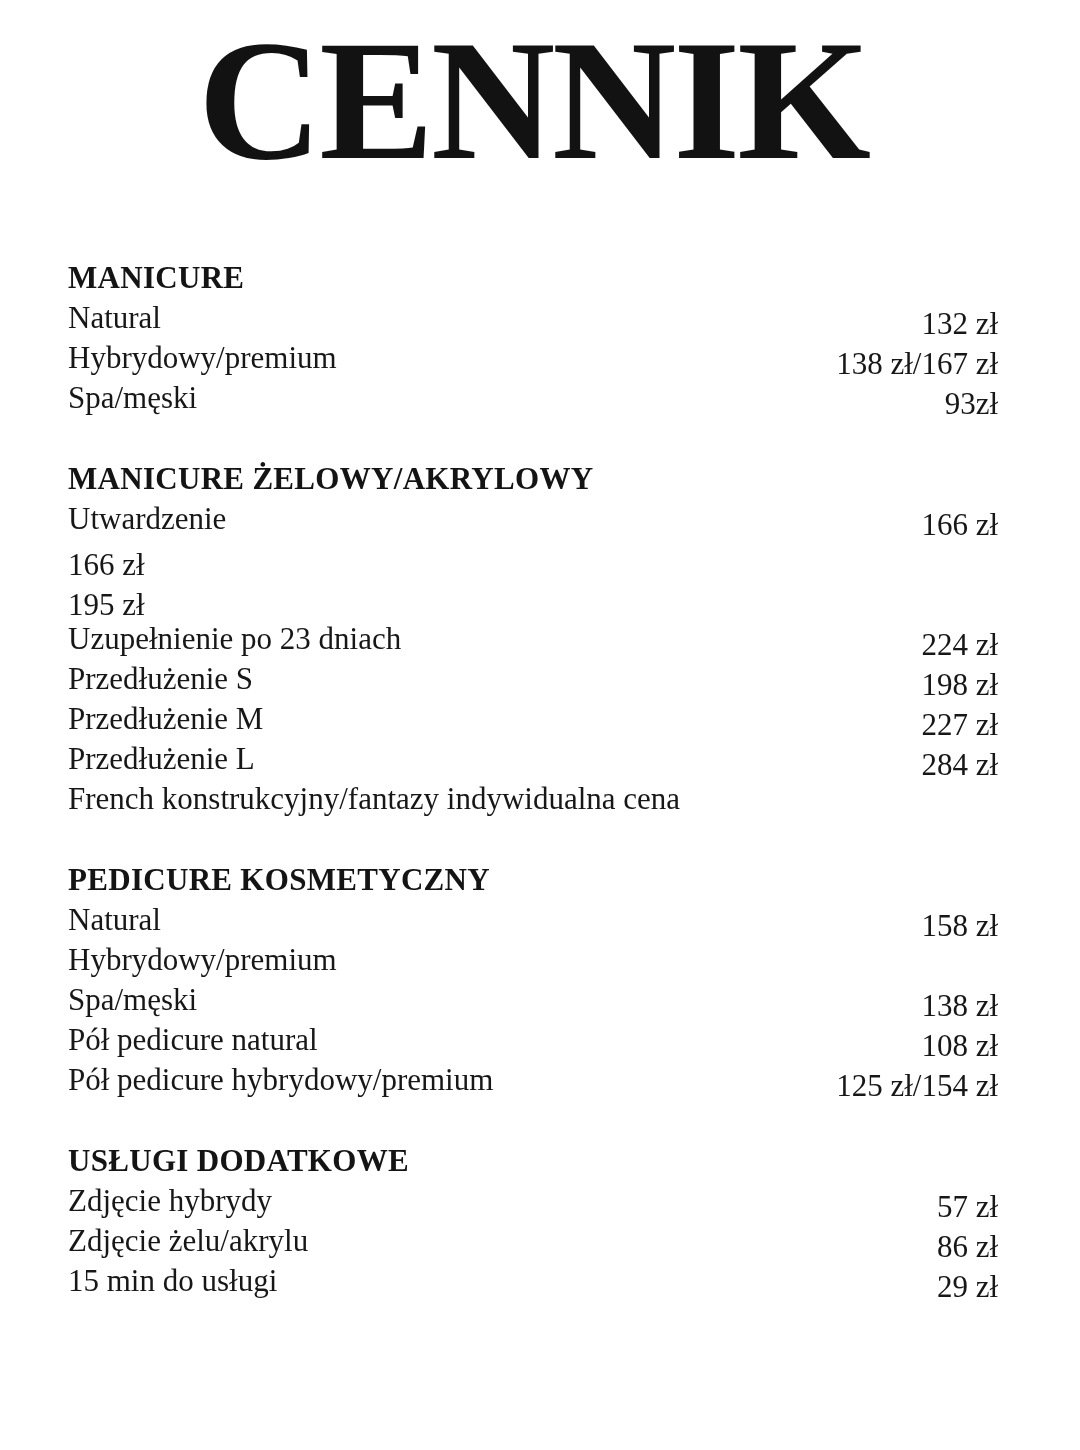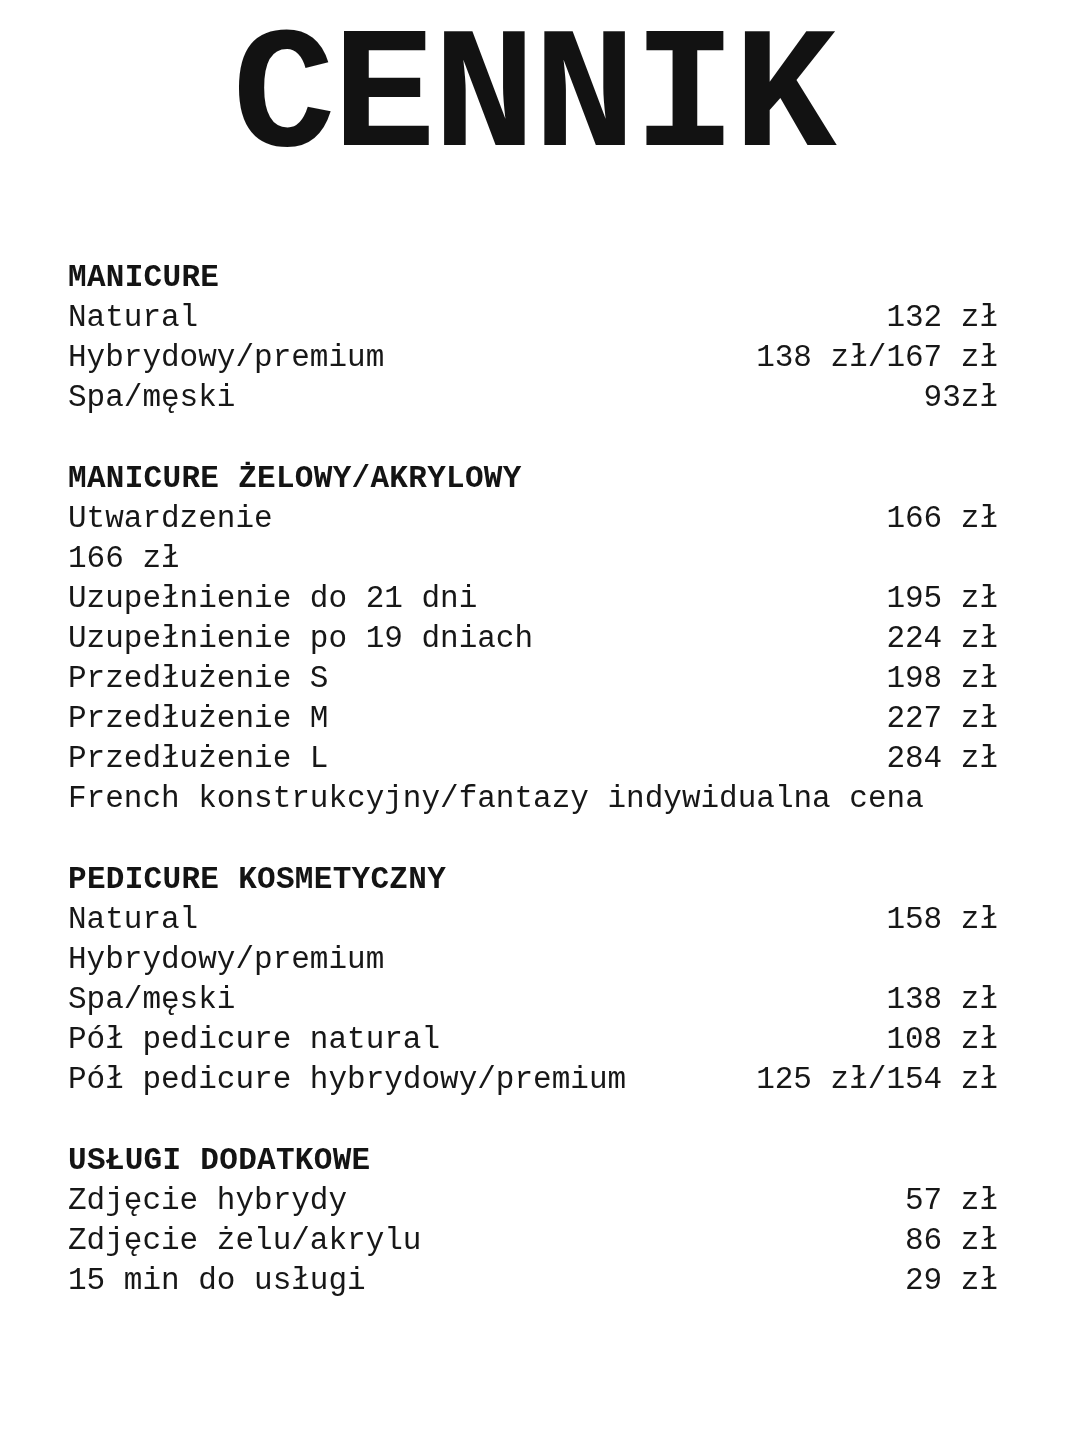--- a/index.html
+++ b/index.html
@@ -12,21 +12,20 @@
     height: 1450px;
     font-family: "Liberation Serif", "DejaVu Serif", serif;
     color: #171717;
     overflow: hidden;
   }
   .page {
     box-sizing: border-box;
     width: 1080px;
     height: 1290px;
     padding: 14px 82px 3px 68px;
-    font-family: Liberation Mono, monospace;
   }
   .title {
     margin: 0;
     padding: 0;
     text-align: center;
     font-size: 172px;
     line-height: 1.0;
     font-weight: 700;
     letter-spacing: -3px;
     color: #121212;
@@ -43,21 +42,21 @@
     font-size: 31px;
     line-height: 40px;
     height: 40px;
     letter-spacing: 0.3px;
     color: #141414;
     margin-top: 32px;
   }
   .row {
     display: flex;
     justify-content: space-between;
-    align-items: flex-end;
+    align-items: center;
     font-size: 31px;
     line-height: 40px;
     height: 40px;
   }
   .row .label {
     text-align: left;
     white-space: nowrap;
   }
   .row .price {
     text-align: right;
@@ -97,26 +96,25 @@
   <div class="row">
     <span class="label">Utwardzenie</span>
     <span class="price">166 zł</span>
   </div>
 
   <div class="row">
     <span class="price">166 zł</span>
   </div>
 
   <div class="row">
-    <span class="label">Uzupełnienie do 21 dni</span>
     <span class="price">195 zł</span>
   </div>
 
   <div class="row">
-    <span class="label">Uzupełnienie po 19 dniach</span>
+    <span class="label">Uzupełnienie po 23 dniach</span>
     <span class="price">224 zł</span>
   </div>
 
   <div class="row">
     <span class="label">Przedłużenie S</span>
     <span class="price">198 zł</span>
   </div>
 
   <div class="row">
     <span class="label">Przedłużenie M</span>

